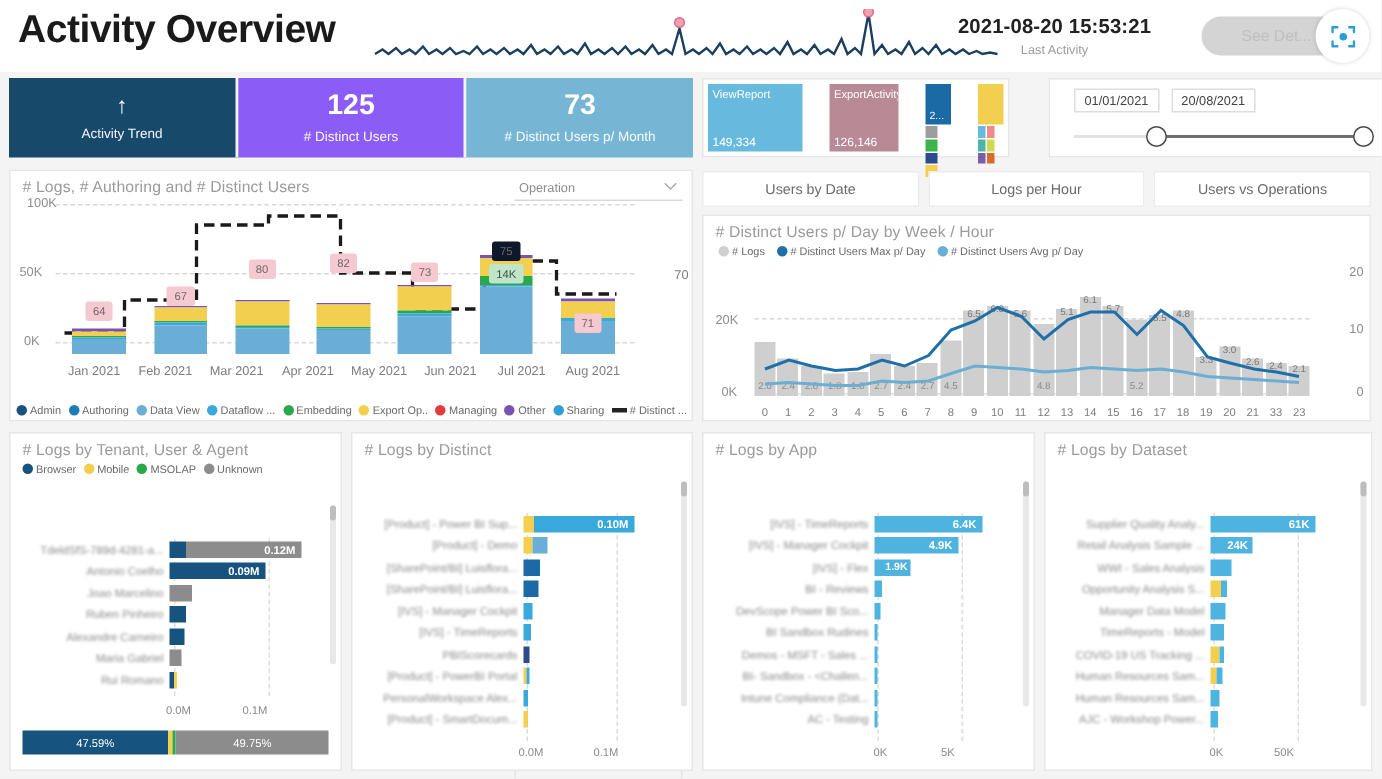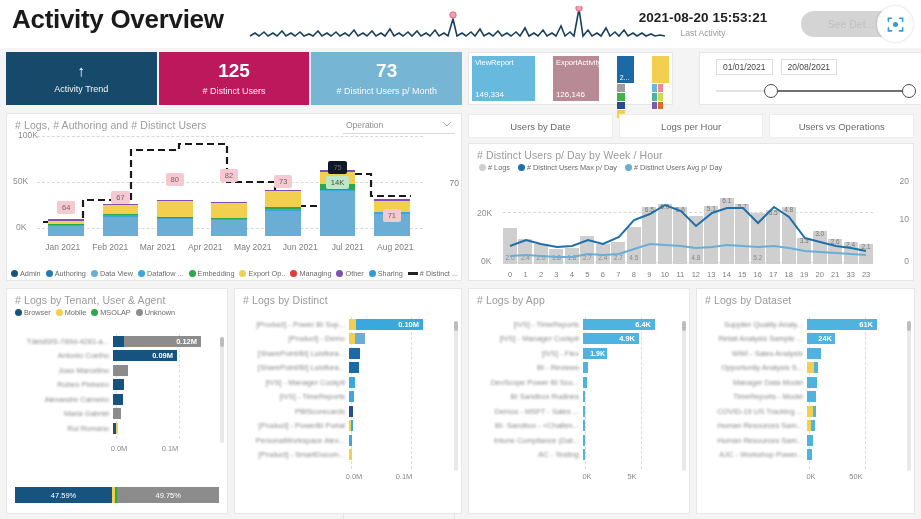--- a/index.html
+++ b/index.html
@@ -109,21 +109,21 @@
   .h-bval.inside { top:auto; bottom:3px; color:#8a8a8a; }
   .h-x { position:absolute; left:34px; right:42px; bottom:1px; display:flex; gap:1.5px; }
   .h-xl { flex:1; text-align:center; font-size:7.5px; color:#7d7d7d; }
 
   
   .bot { top:288px; height:226px; }
   .b1 { left:6px;   width:222px; }
   .b2 { left:234px; width:228px; }
   .b3 { left:468px; width:222px; }
   .b4 { left:696px; width:219px; }
-  .hbars { position:absolute; left:0; right:0; }
+  .hbars { position:absolute; left:0; right:0;margin-top:25px; }
   .hrow { display:flex; align-items:center; height:14.5px; }
   .hname { font-size:7.5px; color:#8a8a8a; text-align:right; padding-right:4px; white-space:nowrap;
            overflow:hidden; filter:blur(1.1px); }
   .htrack { position:relative; flex:1; height:11px; }
   .hbar { position:absolute; left:0; top:0; height:11px; display:flex; }
   .hseg { height:100%; }
   .hval { position:absolute; right:4px; top:0; font-size:7.5px; color:#fff; line-height:11px; font-weight:bold; }
   .axis-row { display:flex; font-size:7.5px; color:#8a8a8a; }
   .vgrid { position:absolute; top:0; bottom:0; border-left:1px dashed #dcdcdc; }
   .scrollbar { position:absolute; right:3px; width:4px; background:#e8e8e8; border-radius:2px; }
@@ -160,21 +160,21 @@
         <circle cx="12" cy="12" r="3.2" fill="#2b9fd4" stroke="none"></circle>
       </svg>
     </div>
   </div>
 
   <div class="kpi-row">
     <div class="kpi" style="background:#17496b">
       <div class="kpi-arrow">↑</div>
       <div class="kpi-lab">Activity Trend</div>
     </div>
-    <div class="kpi" style="background:#be185d">
+    <div class="kpi" style="background:#8b5cf6">
       <div class="kpi-val">125</div>
       <div class="kpi-lab"># Distinct Users</div>
     </div>
     <div class="kpi" style="background:#76b5d4">
       <div class="kpi-val">73</div>
       <div class="kpi-lab"># Distinct Users p/ Month</div>
     </div>
   </div>
 
   <div class="card treemap">

